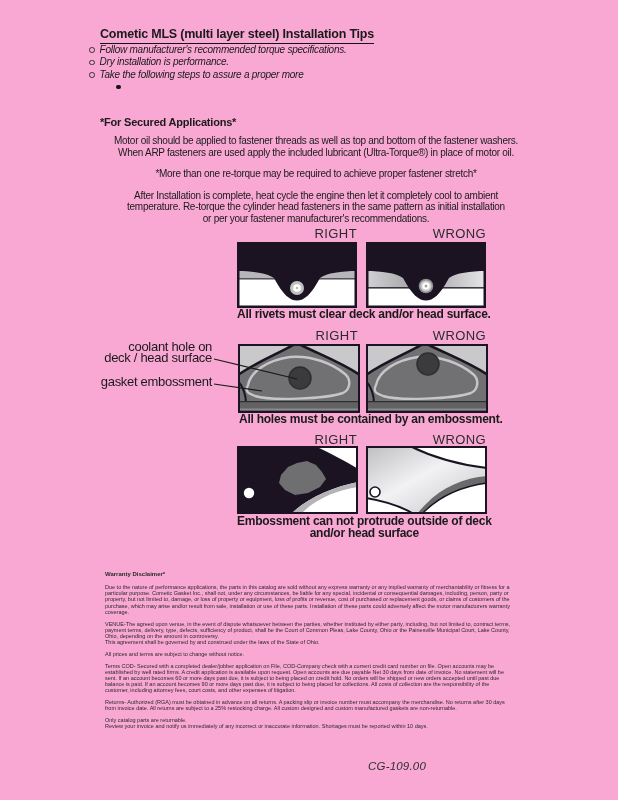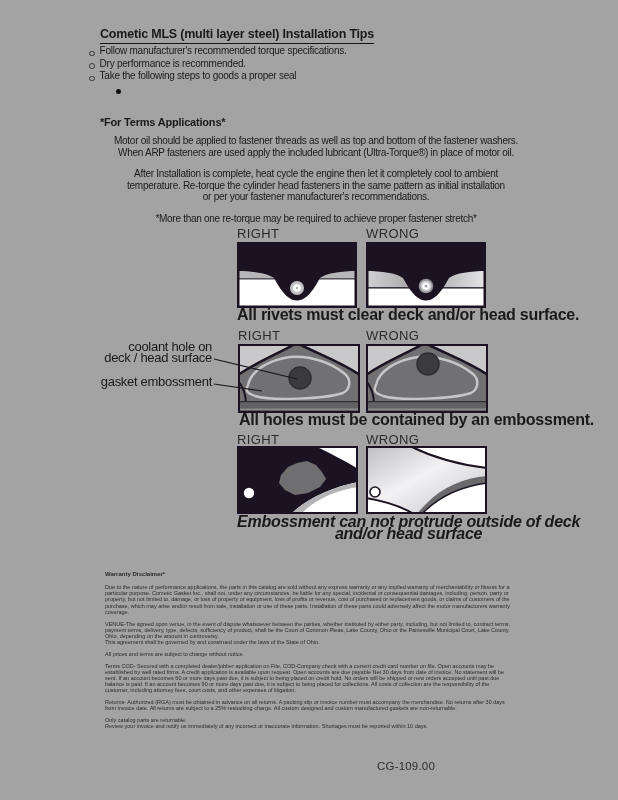--- a/index.html
+++ b/index.html
@@ -1,88 +1,88 @@
 <!DOCTYPE html>
 <html><head>
 <meta charset="utf-8">
 <style>
   html,body{margin:0;padding:0;background:#fff;}
-  #page{position:relative;width:618px;height:800px;background:#a3a3a3;overflow:hidden;
+  #page{position:relative;width:618px;height:800px;background:#f9a8d4;overflow:hidden;
         font-family:"Liberation Sans", sans-serif;color:#1a1a1a;}
   .abs{position:absolute;}
   .pre{white-space:pre-line;text-align:center;}
   .nowrap{white-space:nowrap;}
 
   
   #title{left:100px;top:27px;font-size:12.5px;font-weight:bold;letter-spacing:-0.2px;
          border-bottom:1.6px solid #141414;padding-bottom:2px;}
 
   
   #bullets{left:89px;top:44px;font-size:10px;letter-spacing:-0.25px;}
-  .b-row{display:flex;height:12.4px;align-items:flex-end;}
+  .b-row{display:flex;height:12.4px;align-items:flex-start;font-style:italic;}
   .dot{flex:0 0 auto;border-radius:50%;margin-right:5px;}
   .dot-open{width:3.6px;height:3.6px;border:1px solid #333;margin-top:3.4px;}
   .dot-fill{width:4.6px;height:4.6px;background:#111;margin-top:3.6px;}
   .b-sub{margin-left:27px;}
 
   
   #diesel{left:100px;top:116px;width:432px;}
   #diesel-heading{font-size:11px;font-weight:bold;letter-spacing:-0.2px;margin:0 0 7px 0;}
   .body-p{font-size:10px;line-height:11.6px;letter-spacing:-0.28px;margin:0 0 10px 0;}
 
   
-  .rw-label{font-size:13px;letter-spacing:0.4px;color:#2b2b2d;width:120px;text-align:left;}
-  .cap{font-size:16px;font-weight:bold;letter-spacing:-0.25px;line-height:11.5px;}
+  .rw-label{font-size:13px;letter-spacing:0.4px;color:#2b2b2d;width:120px;text-align:right;}
+  .cap{font-size:12px;font-weight:bold;letter-spacing:-0.25px;line-height:11.5px;}
 
   .dbox{box-sizing:border-box;}
   .dbox svg{display:block;}
 
   
   .callout{font-size:13px;letter-spacing:-0.3px;line-height:11px;text-align:right;width:112px;}
 
   
   #legal{left:105px;top:571px;width:409px;color:#2a2a2a;}
   #legal-heading{font-size:6px;font-weight:bold;margin:0 0 7px 0;}
   .lp{font-size:5.5px;line-height:6.2px;margin:0 0 5.5px 0;white-space:pre-line;}
 
-  #pagenum{left:377px;top:760px;font-size:11.5px;letter-spacing:0.2px;color:#2e2e2e;}
+  #pagenum{left:368px;top:760px;font-size:11.5px;letter-spacing:0.2px;color:#2e2e2e;font-style:italic;}
 </style>
 </head>
 <body>
 
 <div id="page">
 
   <div id="title" class="abs">Cometic MLS (multi layer steel) Installation Tips</div>
 
   <div id="bullets" class="abs">
     <div class="b-row">
       <span class="dot dot-open"></span>
       <span class="nowrap">Follow manufacturer's recommended torque specifications.</span>
     </div>
     <div class="b-row">
       <span class="dot dot-open"></span>
-      <span class="nowrap">Dry performance is recommended.</span>
+      <span class="nowrap">Dry installation is performance.</span>
     </div>
     <div class="b-row">
       <span class="dot dot-open"></span>
-      <span class="nowrap">Take the following steps to goods a proper seal</span>
+      <span class="nowrap">Take the following steps to assure a proper more</span>
     </div>
     <div class="b-row b-sub">
       <span class="dot dot-fill"></span>
     </div>
   </div>
 
   <div id="diesel" class="abs">
-    <div id="diesel-heading">*For Terms Applications*</div>
+    <div id="diesel-heading">*For Secured Applications*</div>
     <p class="body-p pre">Motor oil should be applied to fastener threads as well as top and bottom of the fastener washers.
 When ARP fasteners are used apply the included lubricant (Ultra-Torque®) in place of motor oil.</p>
+    <p class="body-p pre">*More than one re-torque may be required to achieve proper fastener stretch*</p>
     <p class="body-p pre">After Installation is complete, heat cycle the engine then let it completely cool to ambient
 temperature. Re-torque the cylinder head fasteners in the same pattern as initial installation
 or per your fastener manufacturer's recommendations.</p>
-    <p class="body-p pre">*More than one re-torque may be required to achieve proper fastener stretch*</p>
   </div>
 
   <div class="abs rw-label" style="left:237px;top:226px;">RIGHT</div>
   <div class="abs rw-label" style="left:366px;top:226px;">WRONG</div>
 
   <div class="abs dbox" style="left:237px;top:242px;">
     <svg width="120" height="66" viewBox="0 0 120 66">
       <rect width="120" height="66" fill="#ffffff"></rect>
       <rect y="29" width="120" height="8" fill="#b7b7b9"></rect>
       <rect y="36.4" width="120" height="1" fill="#1b1322"></rect>
@@ -188,21 +188,21 @@
       <rect width="121" height="68" fill="#ffffff"></rect>
       <path d="M44,0 H0 V52 C18,55 36,61 48,68 L56,68 C74,49 99,40 121,37 L121,22 C96,19 68,12 44,0 Z" fill="url(#g3)"></path>
       <path d="M121,30 C98,32 76,41 60,58 C57,61 54,64 52,67 L56,68 C74,49 99,40 121,37 Z" fill="#6a6a6c"></path>
       <path d="M44,0 C68,12 96,19 121,22" stroke="#1b1322" stroke-width="2" fill="none"></path>
       <path d="M0,52 C18,55 36,61 48,68" stroke="#1b1322" stroke-width="2" fill="none"></path>
       <path d="M121,37 C99,40 74,49 56,68" stroke="#1b1322" stroke-width="1.4" fill="none"></path>
       <circle cx="9" cy="46" r="5" fill="#ffffff" stroke="#1b1322" stroke-width="1.6"></circle>
       <rect x="0" y="0" width="121" height="68" fill="none" stroke="#1b1322" stroke-width="4"></rect>
     </svg>
   </div>
-  <div class="abs cap pre" style="left:237px;top:516px;font-style:italic;">Embossment can not protrude outside of deck
+  <div class="abs cap pre" style="left:237px;top:516px;">Embossment can not protrude outside of deck
 and/or head surface</div>
 
   <div id="legal" class="abs">
     <div id="legal-heading">Warranty Disclaimer*</div>
     <p class="lp">Due to the nature of performance applications, the parts in this catalog are sold without any express warranty or any implied warranty of merchantability or fitness for a particular purpose.  Cometic Gasket Inc., shall not, under any circumstances, be liable for any special, incidental or consequential damages, including, person, party or property, but not limited to, damage, or loss of property or equipment, loss of profits or revenue, cost of purchased or replacement goods, or claims of customers of the purchase, which may arise and/or result from sale, installation or use of these parts.  Installation of these parts could adversely affect the motor manufacturers warranty coverage.</p>
     <p class="lp">VENUE-The agreed upon venue, in the event of dispute whatsoever between the parties, whether instituted by either party, including, but not limited to, contract terms, payment terms, delivery, type, defects, sufficiency of product, shall be the Court of Common Pleas, Lake County, Ohio or the Painesville Municipal Court, Lake County, Ohio, depending on the amount in controversy.
 This agreement shall be governed by and construed under the laws of the State of Ohio.</p>
     <p class="lp">All prices and terms are subject to change without notice.</p>
     <p class="lp">Terms COD- Secured with a completed dealer/jobber application on File, COD-Company check with a current credit card number on file.  Open accounts may be established by well rated firms.  A credit application is available upon request.  Open accounts are due payable Net 30 days from date of invoice.  No statement will be sent.  If an account becomes 60 or more days past due, it is subject to being placed on credit hold.  No orders will be shipped or new orders accepted until past due balance is paid.  If an account becomes 90 or more days past due, it is subject to being placed for collections.  All costs of collection are the responsibility of the customer, including attorney fees, court costs, and other expenses of litigation.</p>
     <p class="lp">Returns- Authorized (RGA) must be obtained in advance on all returns.  A packing slip or invoice number must accompany the merchandise.  No returns after 30 days from invoice date.  All returns are subject to a 25% restocking charge.  All custom designed and custom manufactured gaskets are non-returnable.</p>

